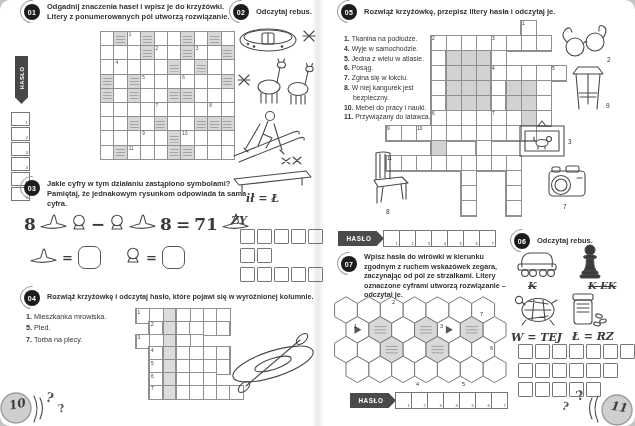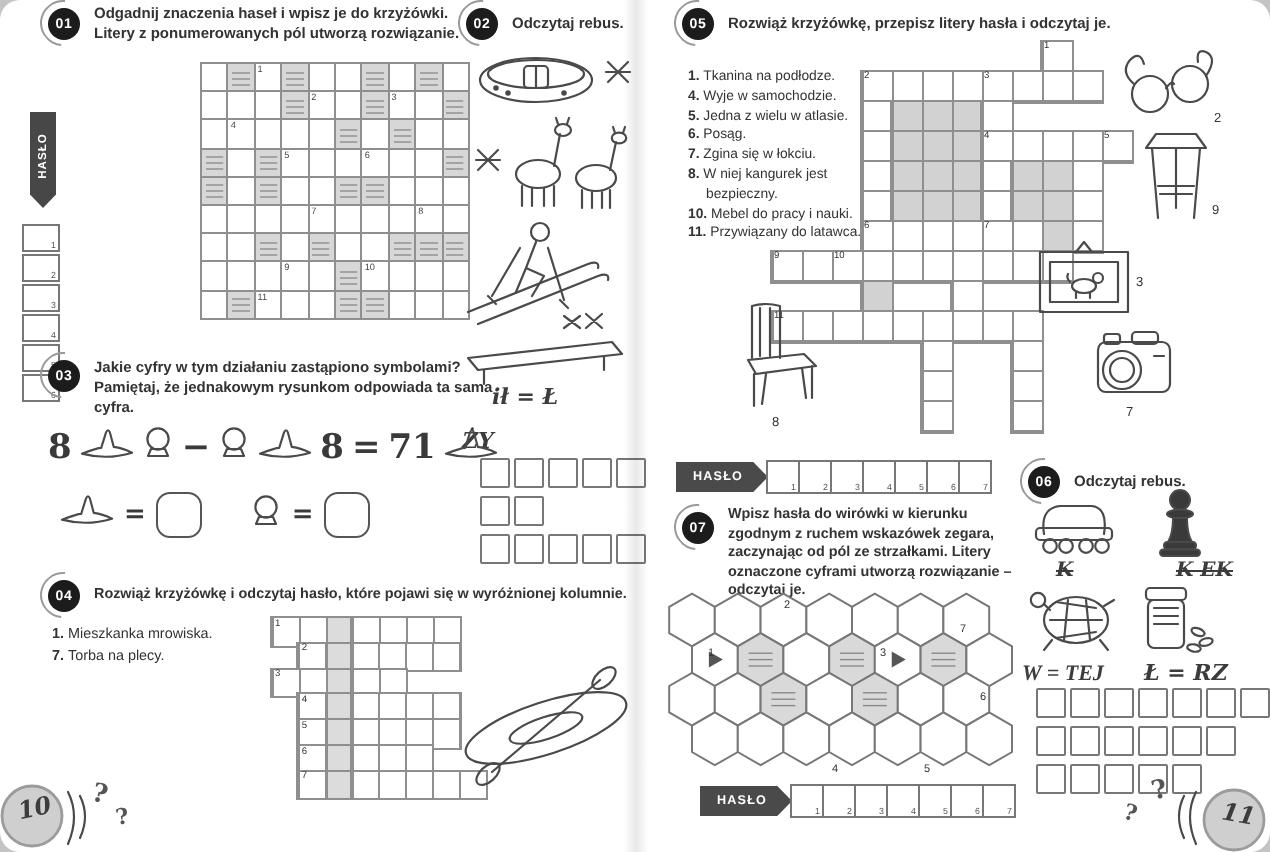--- a/index.html
+++ b/index.html
@@ -321,20 +321,21 @@
             <path class="ln" d="M4.5 11.5 L11.5 11.5 L13 15 L3 15 Z"></path>
           </svg></span>
         <span class="dig">=</span>
         <span class="roundbox"></span>
       </div>
 
     <div class="badge" style="left:24px;top:290px;">04</div>
     <div class="task-text nowrap" style="left:47px;top:292px;font-size:7.2px;">Rozwiąż krzyżówkę i odczytaj hasło, które pojawi się w wyróżnionej kolumnie.</div>
     <div class="cluelist" style="left:26px;top:311px;width:112px;" id="clues4">
         <div><b>1. </b>Mieszkanka mrowiska.</div>
+        <div><b>5. </b>Pled.</div>
         <div><b>7. </b>Torba na plecy.</div>
       </div>
     <div id="grid4">
         <div class="strip" style="left: 135px; top: 308px; width: 93.8px; height: 13.6px;">
           <div class="hl" style="left: 26.8px; width: 13.4px;"></div>
           <span class="gridnum" style="left: 1.5px; top: 0.5px;">1</span>
         </div>
         <div class="strip" style="left: 148.4px; top: 320.8px; width: 80.4px; height: 13.6px;">
           <div class="hl" style="left: 13.4px; width: 13.4px;"></div>
           <span class="gridnum" style="left: 1.5px; top: 0.5px;">2</span>
@@ -513,21 +514,21 @@
     </svg>
     <div class="hand struck" style="left:588px;top:280px;font-size:10px;">K EK</div>
 
     <svg style="left:514px;top:290px;" width="44" height="38" viewBox="0 0 44 38">
       <ellipse class="ln" cx="24" cy="20" rx="16" ry="11.5"></ellipse>
       <circle class="ln" cx="5" cy="10" r="3.6"></circle>
       <path class="ln" d="M8 12 L11 15"></path>
       <path class="ln" d="M14 11 l20 3 M11 20 l26 0 M14 29 l20 -3 M20 10 l-2 20 M29 10 l2 20"></path>
       <path class="ln" d="M12 30 l-4 5 M36 30 l4 5 M38 13 l5 -3"></path>
     </svg>
-    <div class="hand" style="left:511px;top:331px;font-size:11px;font-family:Liberation Serif, serif;">W = TEJ</div>
+    <div class="hand" style="left:511px;top:331px;font-size:11px;">W = TEJ</div>
 
     <svg style="left:570px;top:290px;" width="38" height="38" viewBox="0 0 38 38">
       <rect class="ln" x="3" y="4" width="20" height="6" rx="2"></rect>
       <rect class="ln" x="4" y="10" width="18" height="24" rx="3"></rect>
       <path class="ln" d="M7 14 h12 M7 18 h12 M7 22 h12"></path>
       <ellipse class="ln" cx="29" cy="26" rx="3.4" ry="1.8" transform="rotate(20 29 26)"></ellipse>
       <ellipse class="ln" cx="33" cy="31" rx="3.4" ry="1.8" transform="rotate(-15 33 31)"></ellipse>
       <ellipse class="ln" cx="27" cy="34" rx="3.4" ry="1.8" transform="rotate(10 27 34)"></ellipse>
     </svg>
     <div class="hand" style="left:572px;top:330px;font-size:11px;">Ł = RZ</div>

